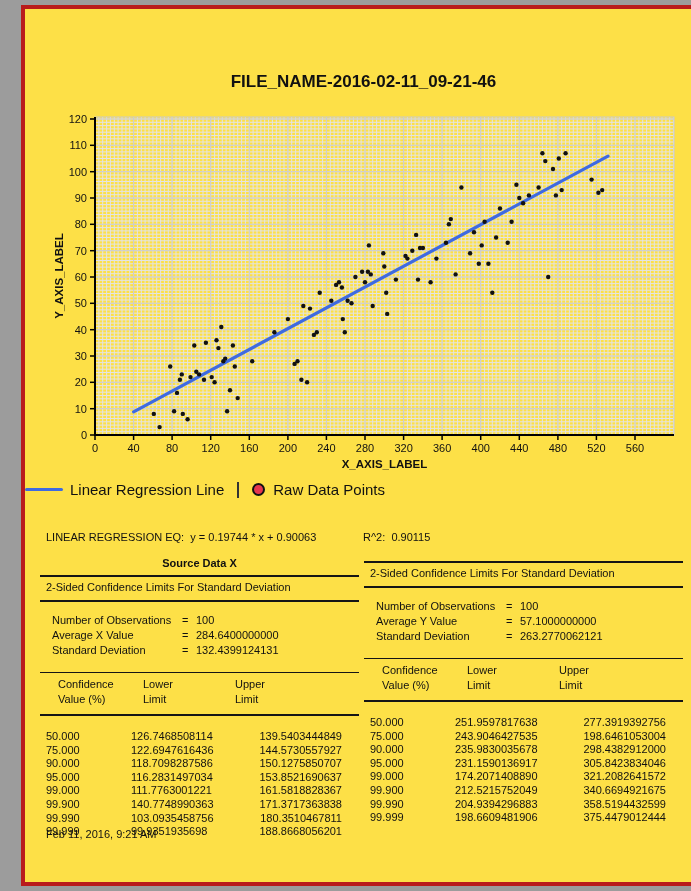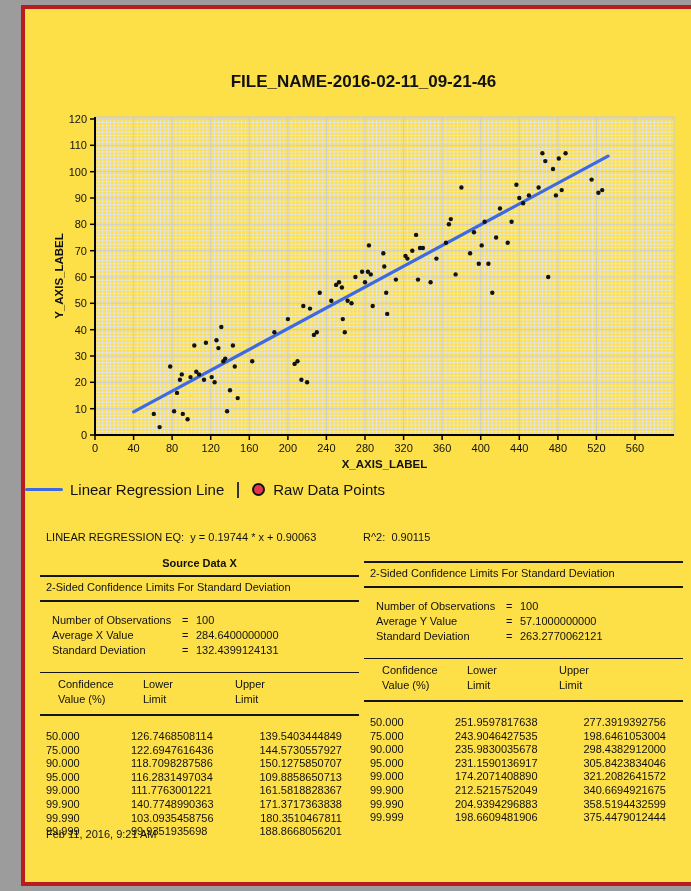--- a/index.html
+++ b/index.html
@@ -573,21 +573,21 @@
           <span class="c3">144.5730557927</span>
         </div>
         <div class="crow">
           <span class="c1">90.000</span>
           <span class="c2">118.7098287586</span>
           <span class="c3">150.1275850707</span>
         </div>
         <div class="crow">
           <span class="c1">95.000</span>
           <span class="c2">116.2831497034</span>
-          <span class="c3">109.8858650713</span>
+          <span class="c3">153.8521690637</span>
         </div>
         <div class="crow">
           <span class="c1">99.000</span>
           <span class="c2">111.7763001221</span>
           <span class="c3">161.5818828367</span>
         </div>
         <div class="crow">
           <span class="c1">99.900</span>
           <span class="c2">140.7748990363</span>
           <span class="c3">171.3717363838</span>

